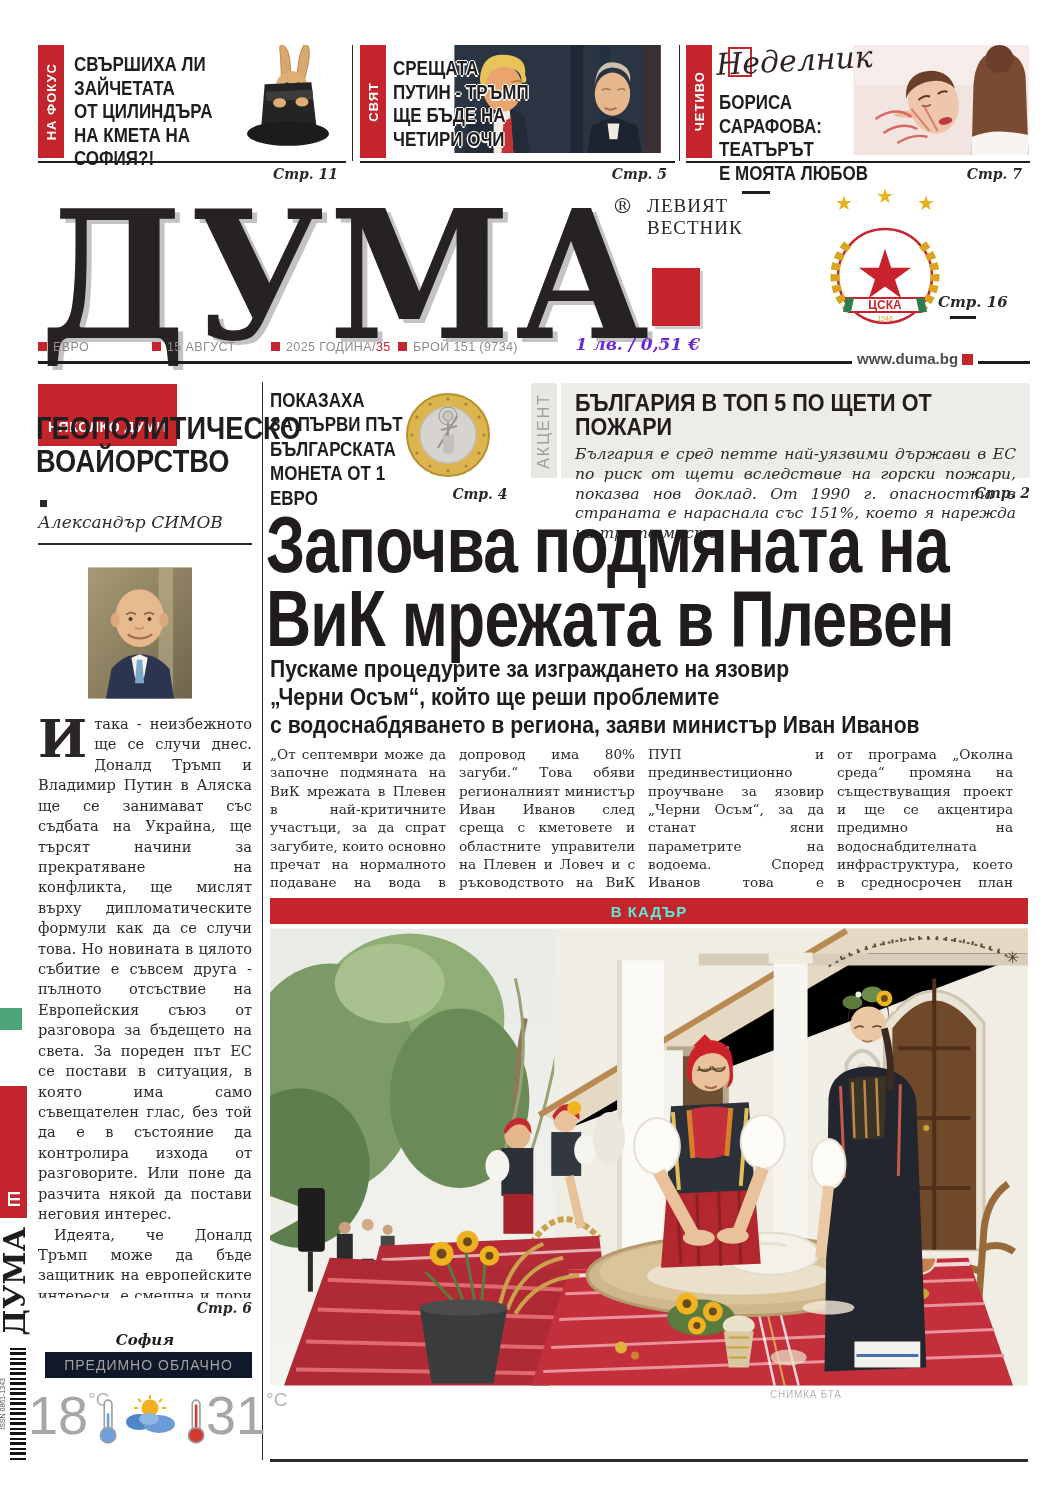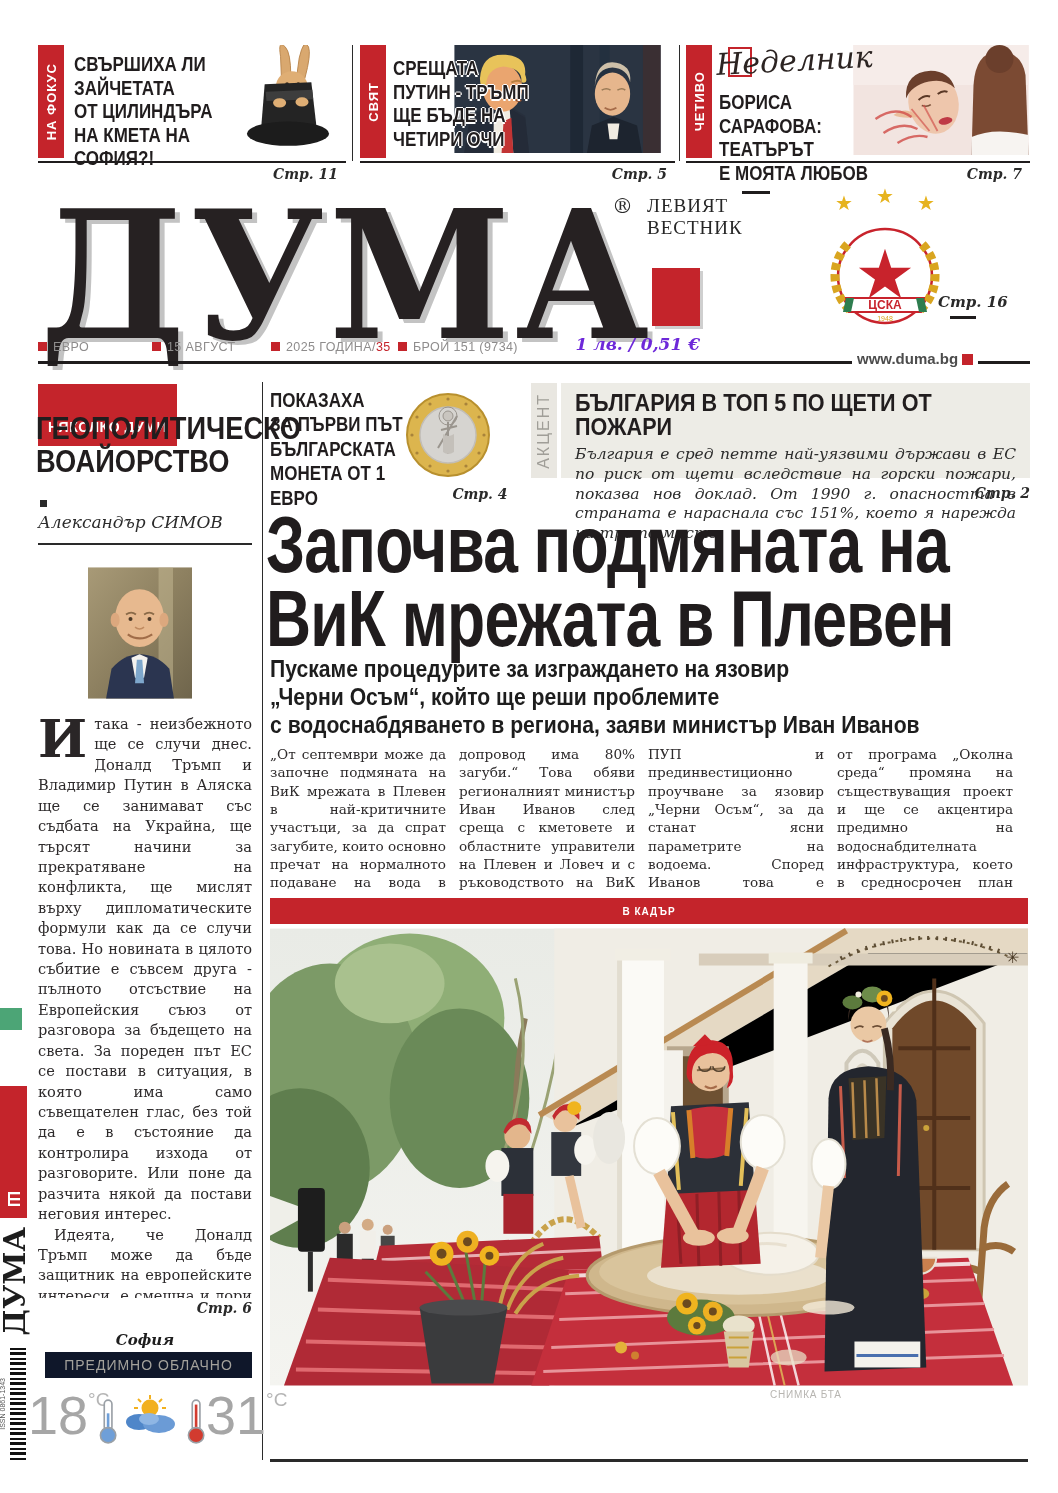--- a/index.html
+++ b/index.html
@@ -307,21 +307,21 @@
   <div class="abs just leadtext pre" style="left:270px;top:745px;width:176px;height:150px;overflow:hidden">„От септември може да започне подмяната на ВиК мрежата в Плевен в най-критичните участъци, за да спрат загубите, които основно пречат на нормалното подаване на вода в града. При намален дебит по водопровода „Черни Осъм“ и ниски загуби по магистралния во-</div>
   <div class="abs just leadtext pre" style="left:459px;top:745px;width:176px;height:150px;overflow:hidden">допровод има 80% загуби.“ Това обяви регионалният министър Иван Иванов след среща с кметовете и областните управители на Плевен и Ловеч и с ръководството на ВиК холдинга.
 По думите му през следващата седмица ще бъде пусната процедурата за</div>
   <div class="abs just leadtext pre" style="left:648px;top:745px;width:176px;height:150px;overflow:hidden">ПУП и прединвестиционно проучване за язовир „Черни Осъм“, за да станат ясни параметрите на водоема. Според Иванов това е дългосрочният вариант за решаване на проблемите с водоснабдяването на няколко региона. Постигнато е съгласие, че ще се поиска</div>
   <div class="abs" style="left:837px;top:745px;width:176px;height:150px;overflow:hidden">
     <div class="just leadtext">от програма „Околна среда“ промяна на съществуващия проект и ще се акцентира предимно на водоснабдителната инфраструктура, което в средносрочен план също ще реши основна част от проблемите на Плевен, подчерта министърът.</div>
 
   </div>
 
   <div class="abs" style="left:270px;top:898px;width:758px;height:26px;background:#c4242b;display:flex;align-items:center;justify-content:center">
-    <span style="color:#ffffff;font-family:'Liberation Sans',sans-serif;font-weight:bold;font-size:10px;letter-spacing:1px">В КАДЪР</span>
+    <span style="color:#5eead4;font-family:'Liberation Sans',sans-serif;font-weight:bold;font-size:15px;letter-spacing:1px">В КАДЪР</span>
   </div>
 
   <svg class="abs" style="left:270px;top:928px;width:758px;height:458px" viewBox="0 0 760 458">
     <defs>
       <linearGradient id="sky" x1="0" y1="0" x2="0" y2="1">
         <stop offset="0" stop-color="#e9ebe6"></stop>
           <stop offset="1" stop-color="#f4f4f0"></stop>
       </linearGradient>
     </defs>
     <rect width="760" height="458" fill="url(#sky)"></rect>

